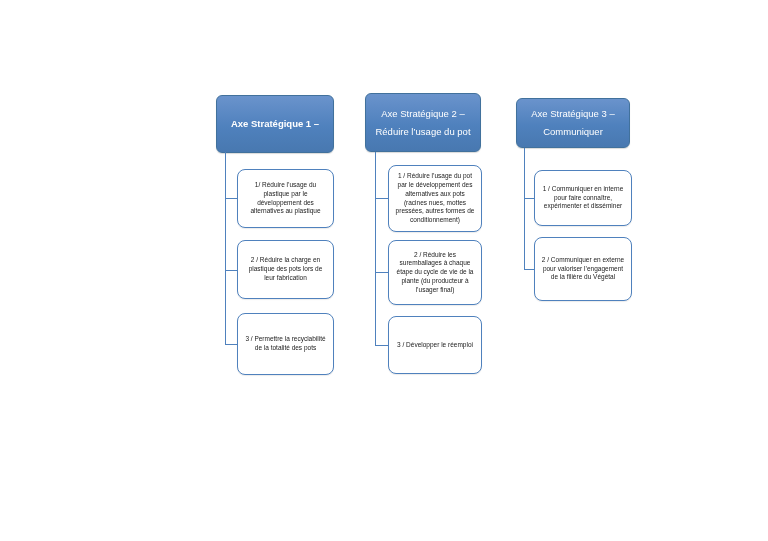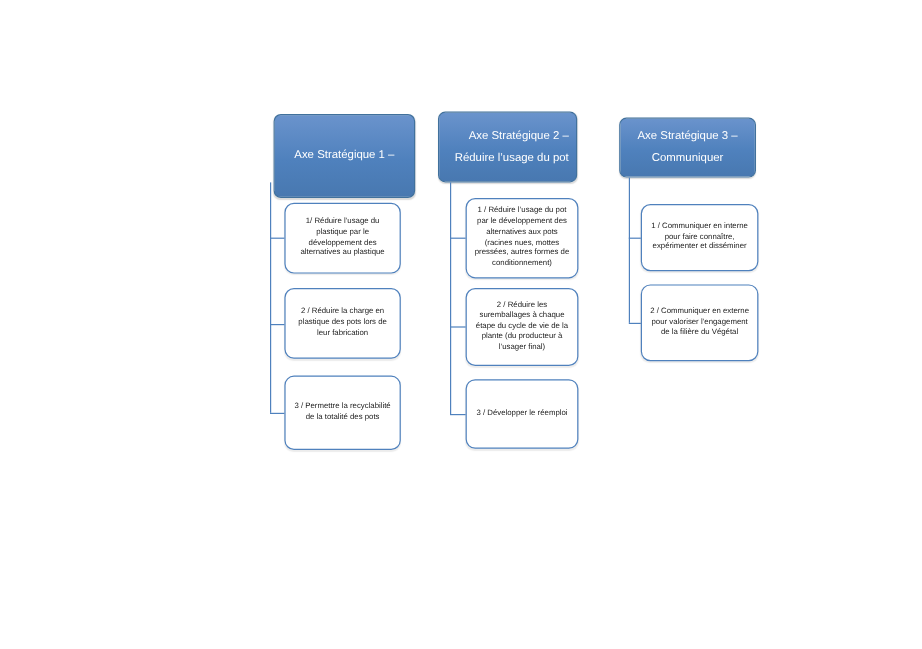--- a/index.html
+++ b/index.html
@@ -51,34 +51,34 @@
   .conn {
     position: absolute;
     background: #4f81bd;
   }
 </style>
 </head>
 <body>
 
 <div class="page">
 
-  <div class="hdr" style="left:228px; top:95px; width:118px; height:70px;">
+  <div class="hdr" style="left:216px; top:95px; width:118px; height:58px;font-weight:bold;">
     <div class="l1">Axe Stratégique 1 –</div>
   </div>
 
   <div class="conn" style="left:225px; top:152px; width:1px; height:192px;"></div>
   <div class="conn" style="left:225px; top:198px; width:12px; height:1px;"></div>
   <div class="conn" style="left:225px; top:270px; width:12px; height:1px;"></div>
   <div class="conn" style="left:225px; top:344px; width:12px; height:1px;"></div>
 
   <div class="itm" style="left:237px; top:169px; width:97px; height:59px;">1/ Réduire l’usage du plastique par le développement des alternatives au plastique</div>
   <div class="itm" style="left:237px; top:240px; width:97px; height:59px;">2 / Réduire la charge en plastique des pots lors de leur fabrication</div>
   <div class="itm" style="left:237px; top:313px; width:97px; height:62px;">3 / Permettre la recyclabilité de la totalité des pots</div>
 
-  <div class="hdr" style="left:365px; top:93px; width:116px; height:59px;align-items:flex-end;">
+  <div class="hdr" style="left:365px; top:93px; width:116px; height:59px;">
     <div class="l1">Axe Stratégique 2 –</div>
     <div class="l2">Réduire l’usage du pot</div>
   </div>
 
   <div class="conn" style="left:375px; top:152px; width:1px; height:193px;"></div>
   <div class="conn" style="left:375px; top:198px; width:13px; height:1px;"></div>
   <div class="conn" style="left:375px; top:272px; width:13px; height:1px;"></div>
   <div class="conn" style="left:375px; top:345px; width:13px; height:1px;"></div>
 
   <div class="itm" style="left:388px; top:165px; width:94px; height:67px;">1 / Réduire l’usage du pot par le développement des alternatives aux pots (racines nues, mottes pressées, autres formes de conditionnement)</div>

